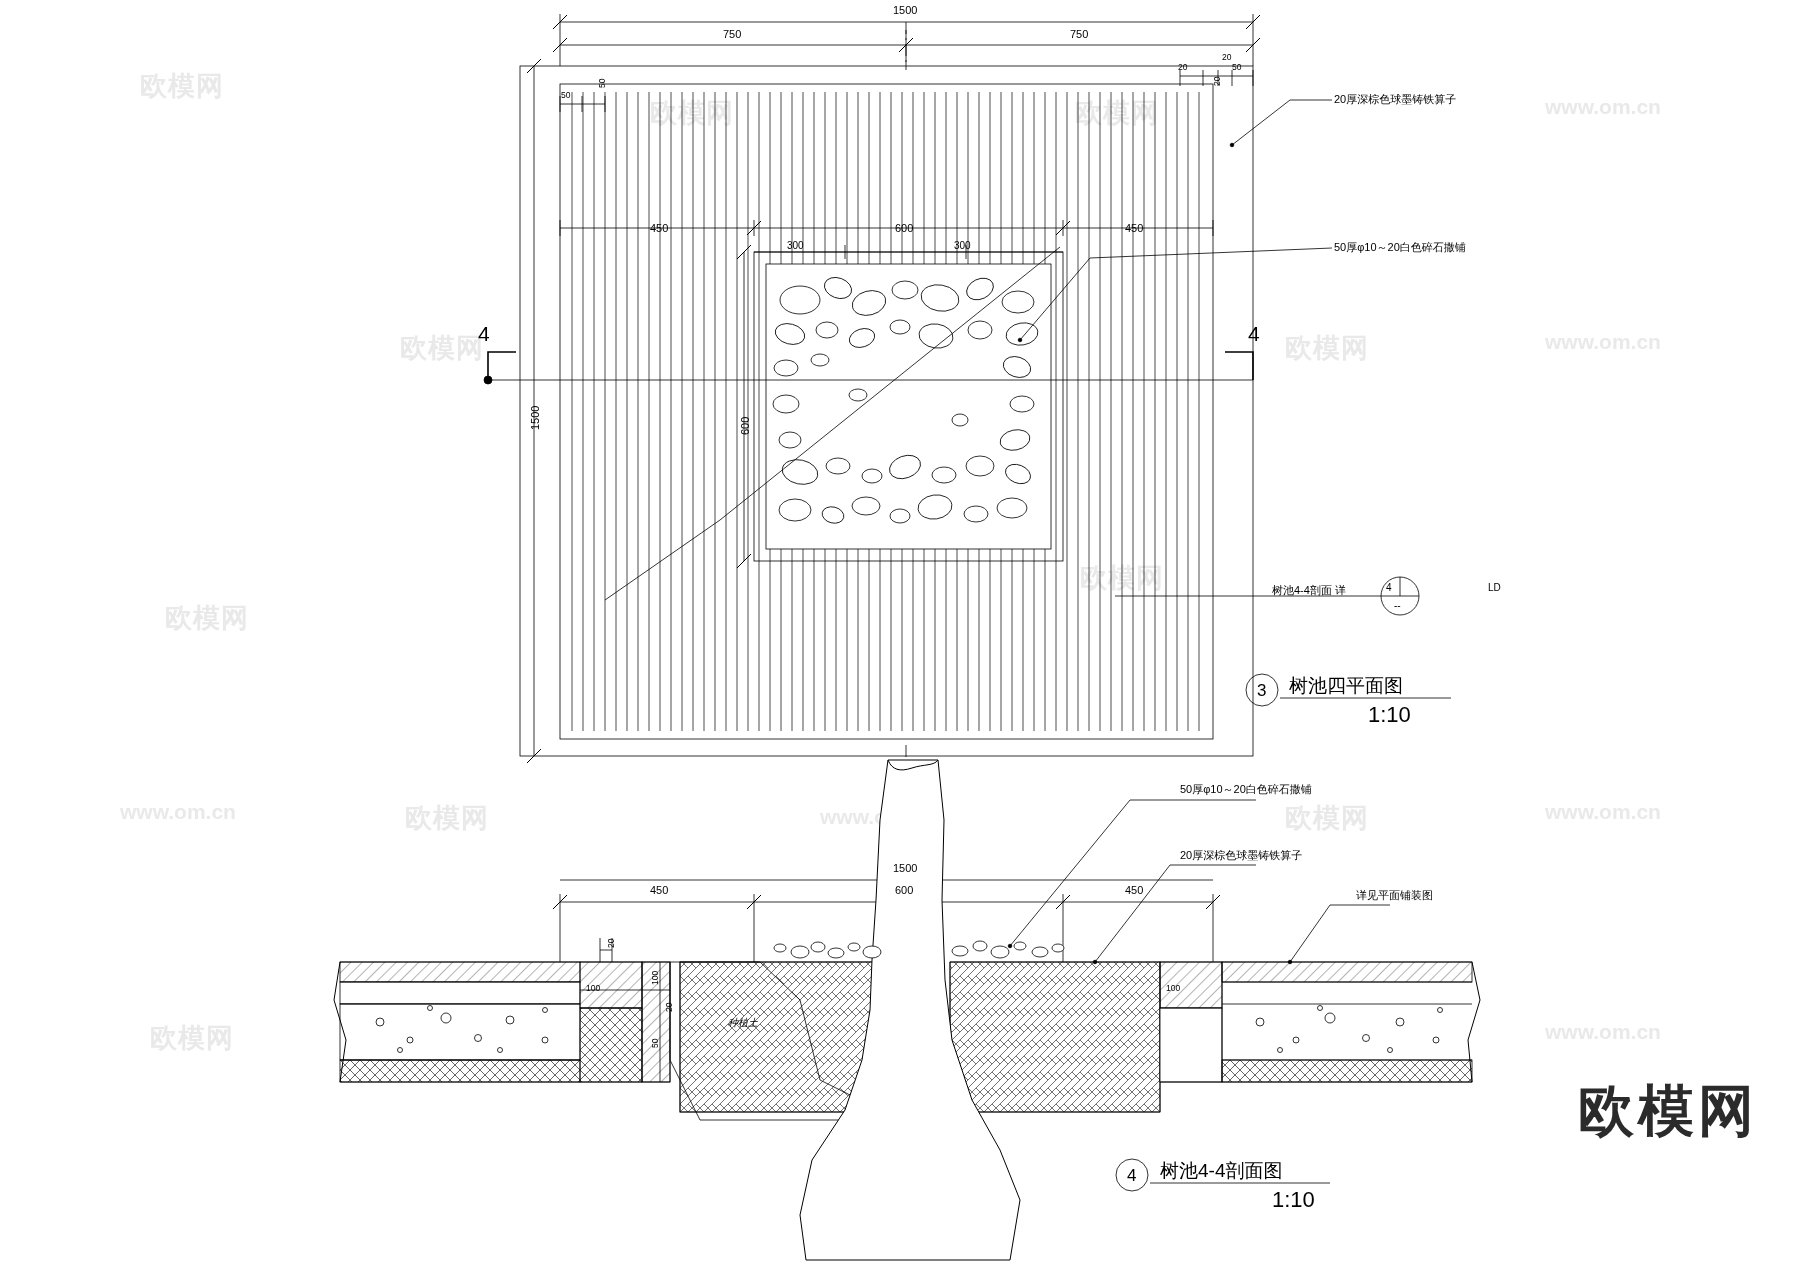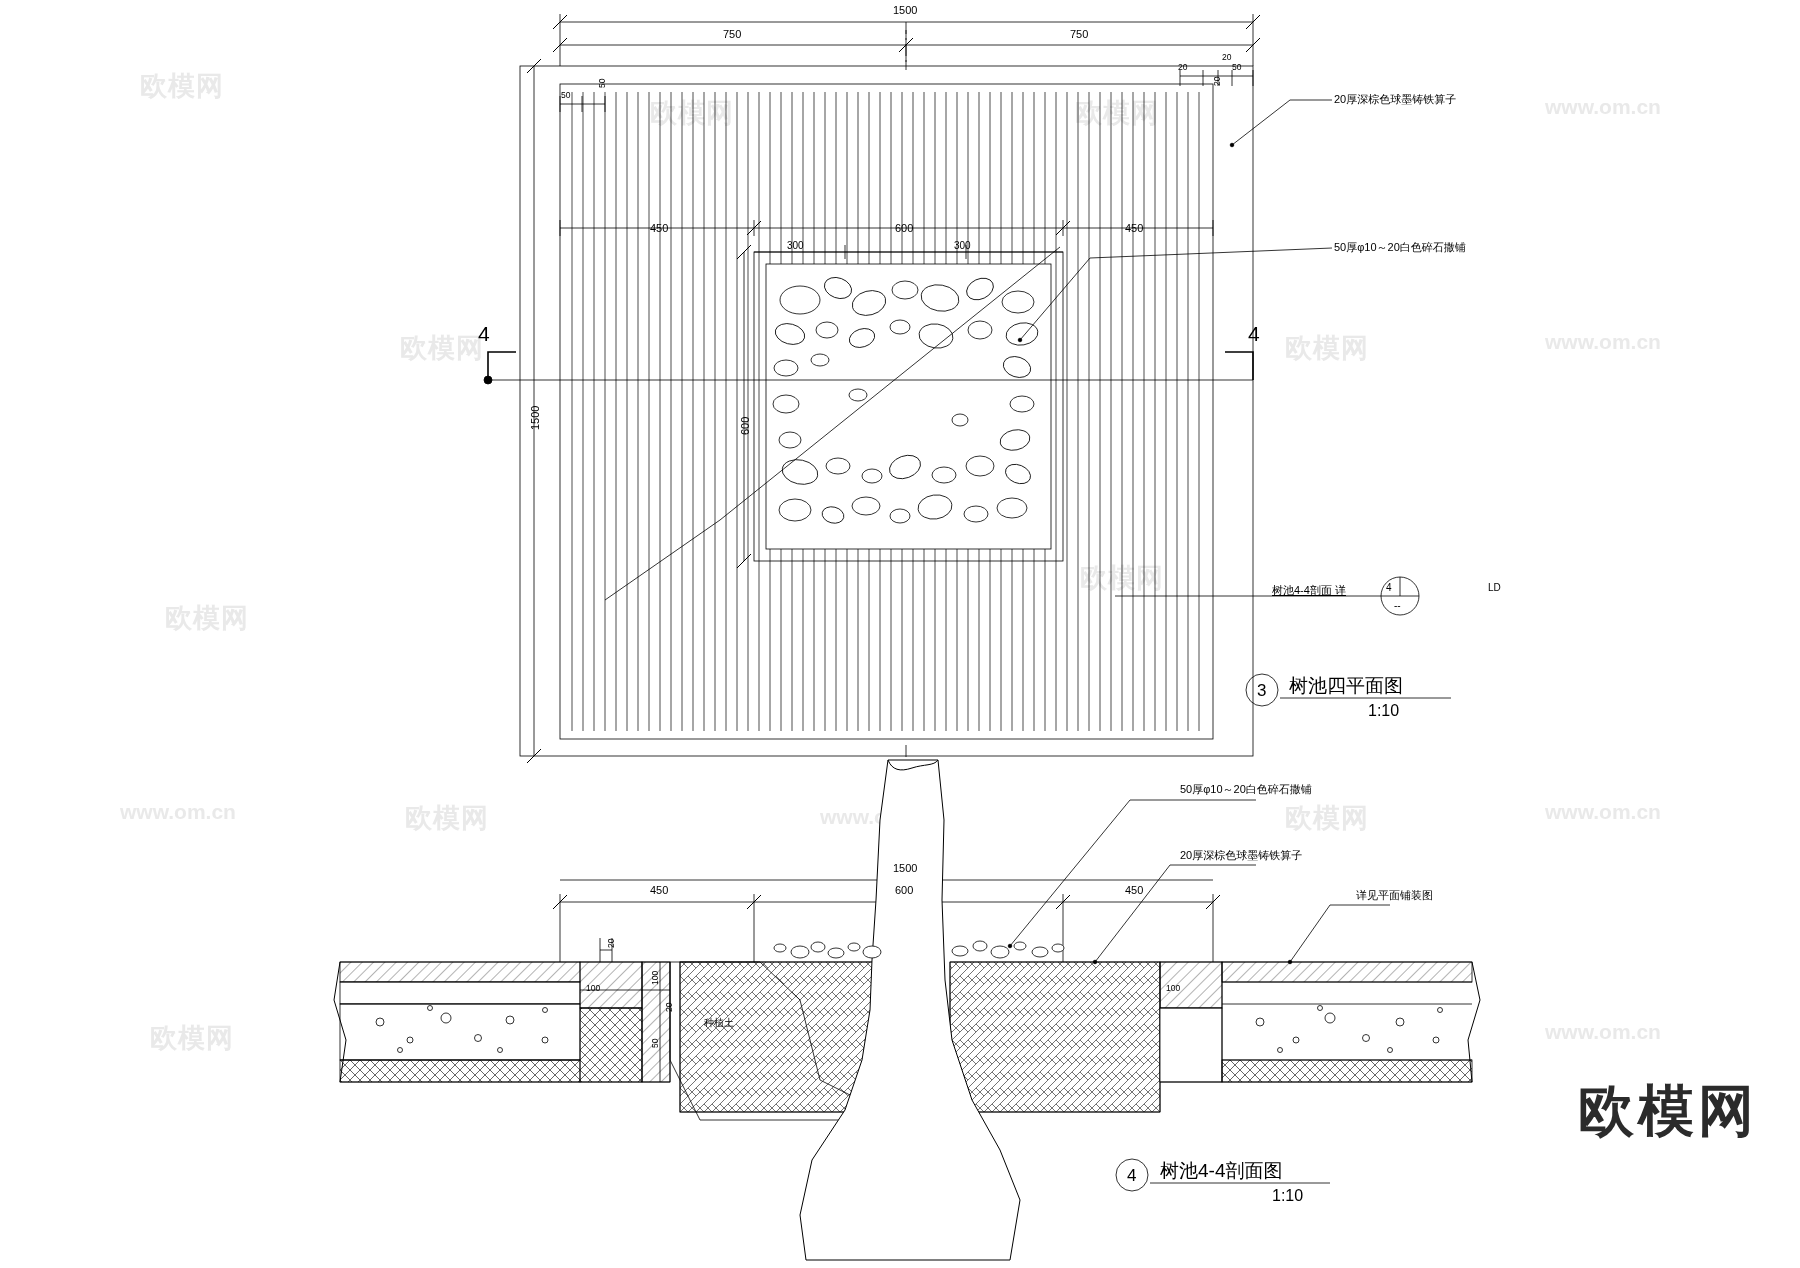--- a/index.html
+++ b/index.html
@@ -22,21 +22,21 @@
     font-size:56px;font-weight:bold;letter-spacing:4px;
     font-family:"Liberation Sans", sans-serif;
   }
   .lbl{
     position:absolute;font-size:11px;color:#000;white-space:nowrap;
     font-family:"Liberation Sans", sans-serif;
   }
   .lbl.sm{font-size:10px;}
   .lbl.tiny{font-size:8.5px;}
   .title-cn{position:absolute;font-size:19px;color:#000;white-space:nowrap;}
-  .title-scale{position:absolute;font-size:16px;color:#000;white-space:nowrap;}
+  .title-scale{position:absolute;font-size:22px;color:#000;white-space:nowrap;}
   .secmark{position:absolute;font-size:21px;color:#000;}
   .rot90{transform:rotate(-90deg);transform-origin:left top;}
 </style>
 </head>
 <body>
 
 <div id="stage">
 
   <div class="wm wm-cn" style="left:140px;top:68px;">欧模网</div>
   <div class="wm wm-cn" style="left:400px;top:330px;">欧模网</div>
@@ -396,21 +396,21 @@
   <div class="lbl sm" style="left:954px;top:240px;">300</div>
 
   <div class="lbl rot90" style="left:529px;top:430px;">1500</div>
   <div class="lbl rot90" style="left:739px;top:435px;">600</div>
 
   <div class="secmark" style="left:478px;top:322px;">4</div>
   <div class="secmark" style="left:1248px;top:322px;">4</div>
 
   <div class="lbl" style="left:1334px;top:92px;">20厚深棕色球墨铸铁算子</div>
   <div class="lbl" style="left:1334px;top:240px;">50厚φ10～20白色碎石撒铺</div>
-  <div class="lbl" style="left:1272px;top:583px;text-decoration:underline;">树池4-4剖面 详</div>
+  <div class="lbl" style="left:1272px;top:583px;">树池4-4剖面 详</div>
   <div class="lbl sm" style="left:1386px;top:582px;">4</div>
   <div class="lbl sm" style="left:1488px;top:582px;">LD</div>
   <div class="lbl sm" style="left:1394px;top:600px;">--</div>
 
   <div class="lbl" style="left:1257px;top:681px;font-size:17px;">3</div>
   <div class="title-cn" style="left:1289px;top:673px;">树池四平面图</div>
   <div class="title-scale" style="left:1368px;top:702px;">1:10</div>
 
   <div class="lbl" style="left:893px;top:862px;">1500</div>
   <div class="lbl" style="left:650px;top:884px;">450</div>
@@ -420,21 +420,21 @@
   <div class="lbl tiny rot90" style="left:606px;top:948px;">20</div>
   <div class="lbl tiny" style="left:586px;top:983px;">100</div>
   <div class="lbl tiny rot90" style="left:650px;top:985px;">100</div>
   <div class="lbl tiny rot90" style="left:664px;top:1012px;">20</div>
   <div class="lbl tiny rot90" style="left:650px;top:1048px;">50</div>
   <div class="lbl tiny" style="left:1166px;top:983px;">100</div>
 
   <div class="lbl" style="left:1180px;top:782px;">50厚φ10～20白色碎石撒铺</div>
   <div class="lbl" style="left:1180px;top:848px;">20厚深棕色球墨铸铁算子</div>
   <div class="lbl" style="left:1356px;top:888px;">详见平面铺装图</div>
-  <div class="lbl sm" style="left:704px;top:1016px;">种植土</div>
+  <div class="lbl sm" style="left:728px;top:1016px;font-style:italic;">种植土</div>
 
   <div class="lbl" style="left:1127px;top:1166px;font-size:17px;">4</div>
   <div class="title-cn" style="left:1160px;top:1158px;">树池4-4剖面图</div>
   <div class="title-scale" style="left:1272px;top:1187px;">1:10</div>
 
   <div class="wm-big">欧模网</div>
 
 </div>
 
 </body></html>

